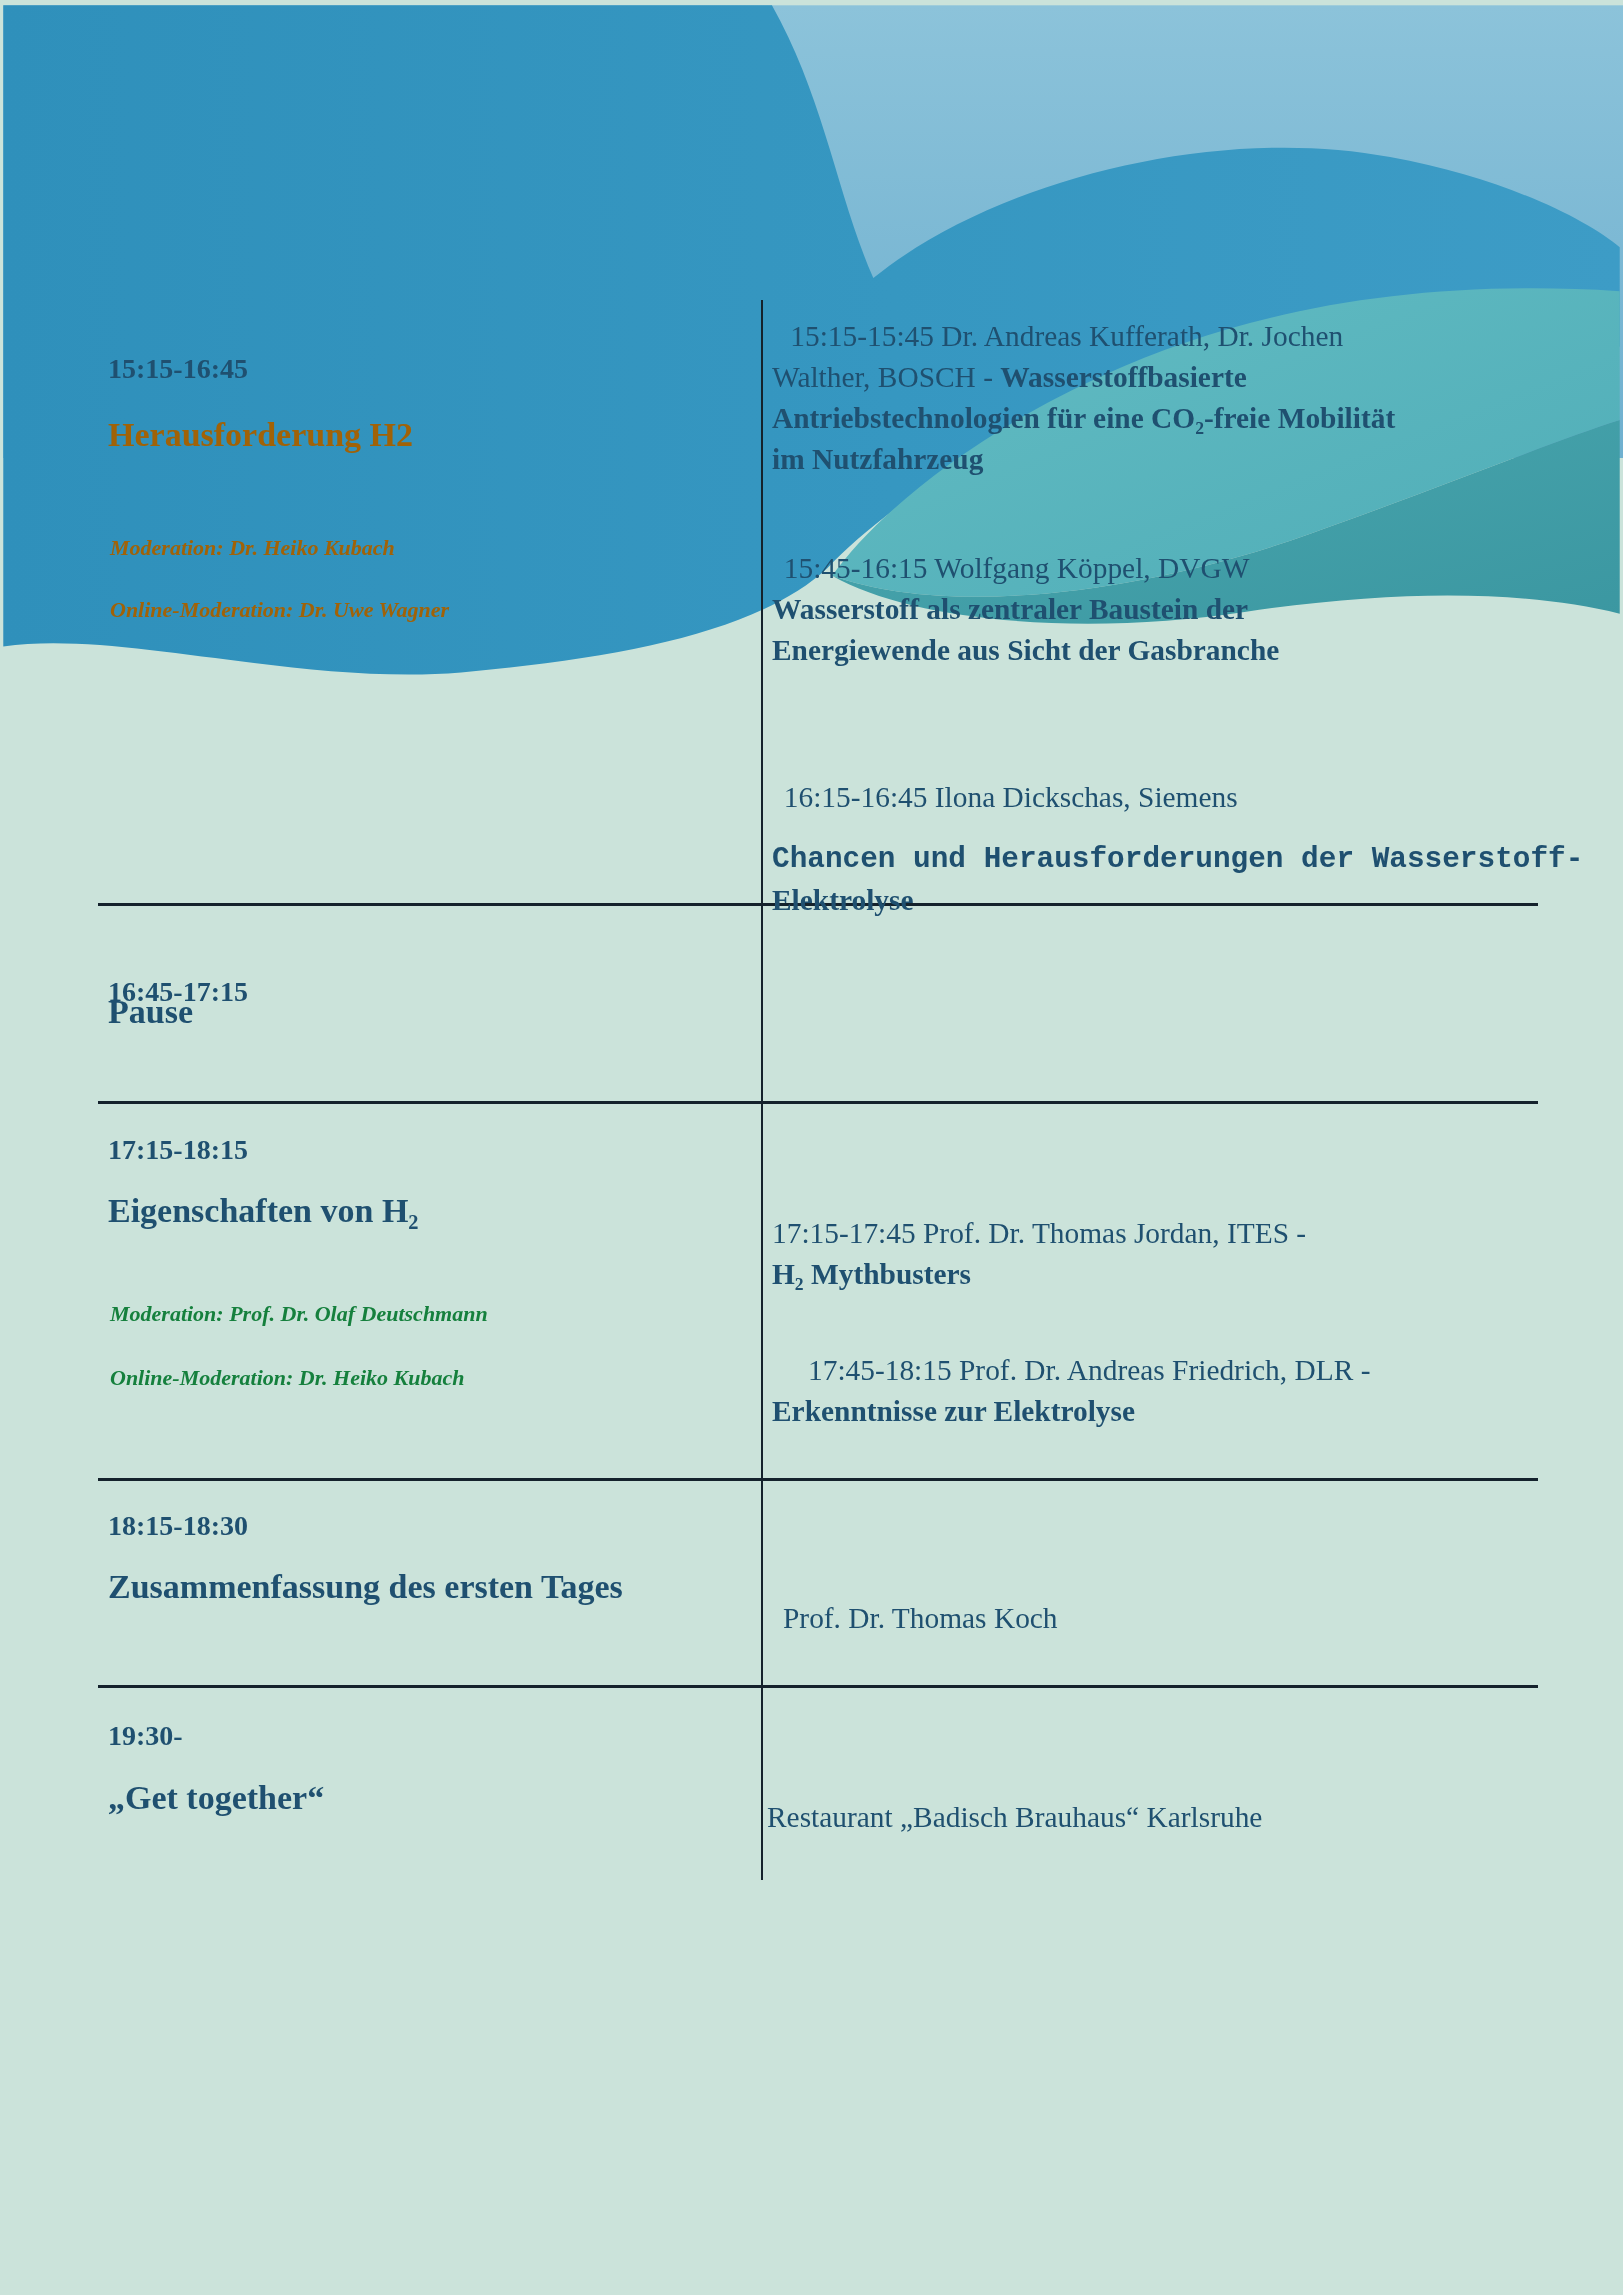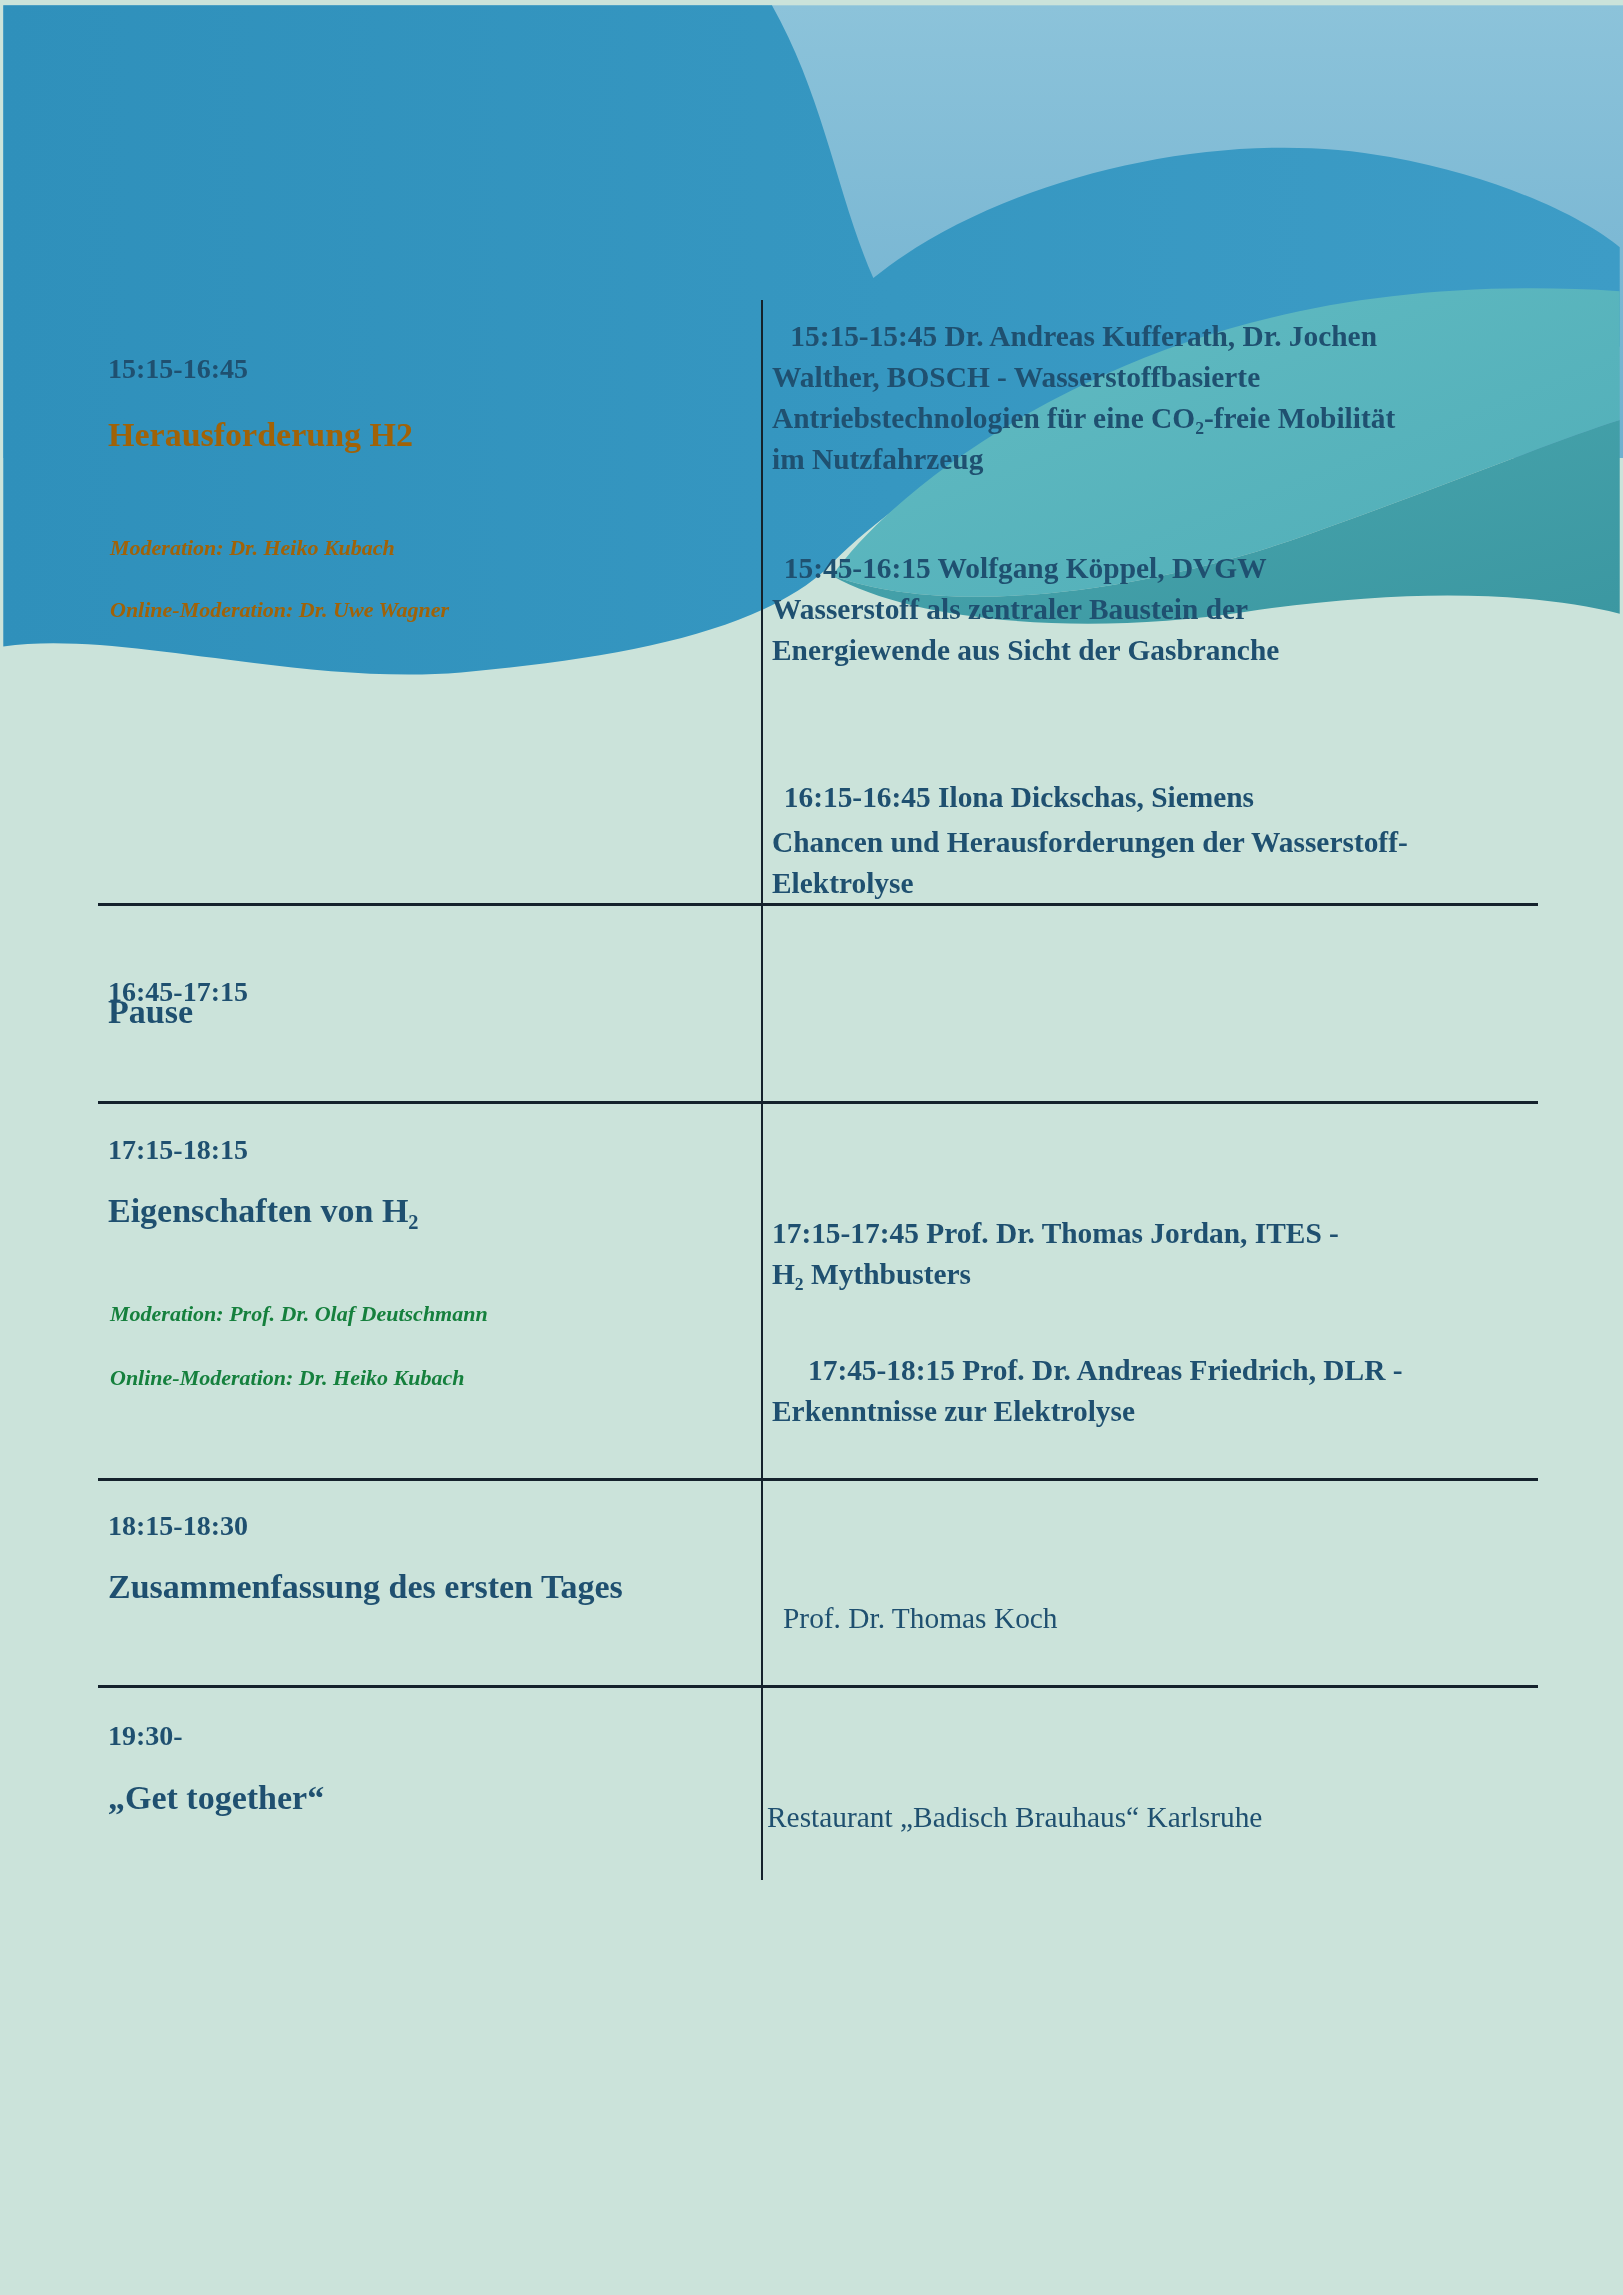--- a/index.html
+++ b/index.html
@@ -13,21 +13,21 @@
   .wave-header{position:absolute;top:0;left:0;width:1623px;height:916px;}
   .navy{color:#1f5070;}
   .white{color:#a16207;}
   .green{color:#15803d;}
   .abs{position:absolute;}
   .time-heading{font-size:28px;font-weight:700;letter-spacing:0px;white-space:nowrap;}
   .session-title{font-size:34px;font-weight:700;white-space:nowrap;}
   .mod-line{font-size:22px;font-weight:700;font-style:italic;white-space:nowrap;}
   .talk{font-size:29.4px;line-height:41px;color:#1f5070;}
   .talk .ln{white-space:nowrap;}
-  .talk .n{font-weight:700;}
+  .talk .n{font-weight:400;}
   .talk .b{font-weight:700;}
   .plain-cell{font-size:29.4px;font-weight:400;color:#1f5070;white-space:nowrap;}
   .vline{position:absolute;width:2px;background:#14222c;}
   .hline{position:absolute;height:2.6px;background:#14222c;}
 </style>
 </head>
 <body>
 
 <div class="page">
 
@@ -116,21 +116,21 @@
     </div>
     <div class="ln">
       <span class="n"></span><span class="b">Energiewende aus Sicht der Gasbranche</span>
     </div>
   </div>
 
   <div class="abs talk" style="left:772px;top:777px;">
     <div class="ln" style="padding-left:11.8px;">
       <span class="n">16:15-16:45   Ilona Dickschas, Siemens</span><span class="b"></span>
     </div>
-    <div class="ln" style="margin-top:4px;">
+    <div class="ln" style="margin-top:21px;font-family:Liberation Mono, monospace;">
       <span class="n"></span><span class="b">Chancen und Herausforderungen der Wasserstoff-</span>
     </div>
     <div class="ln">
       <span class="n"></span><span class="b">Elektrolyse</span>
     </div>
   </div>
 
   <div class="abs time-heading navy" style="left:108px;top:932px;margin-top:44px;">16:45-17:15</div>
   <div class="abs session-title navy" style="left:108px;top:993px;">Pause</div>
 

